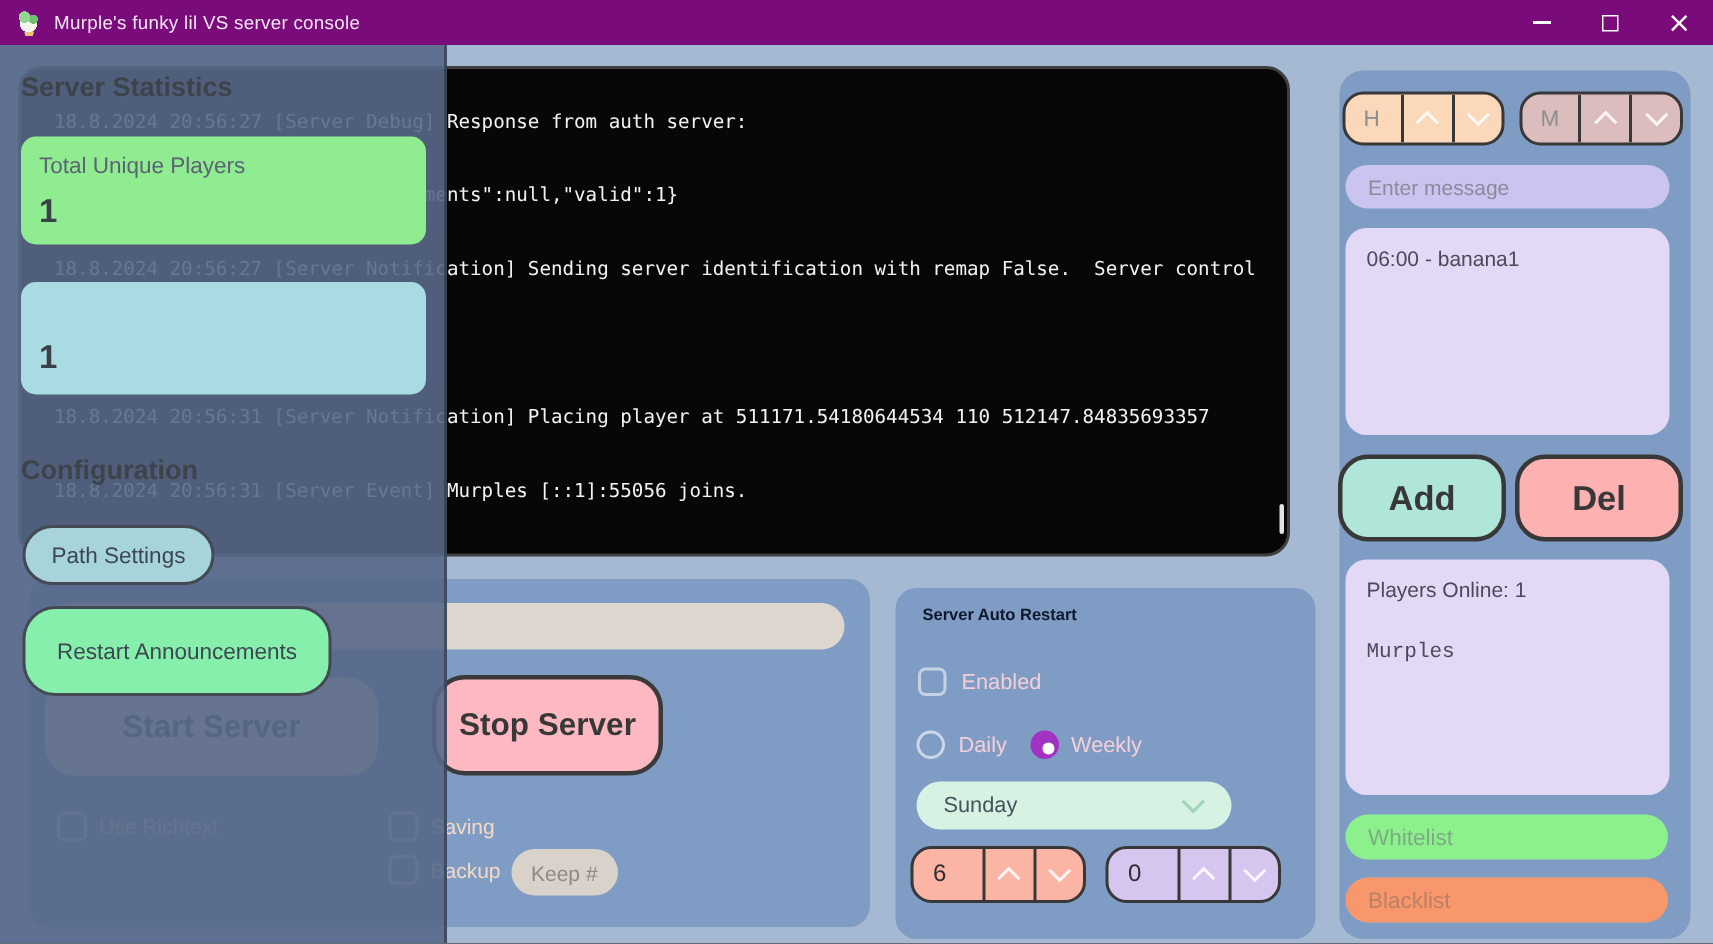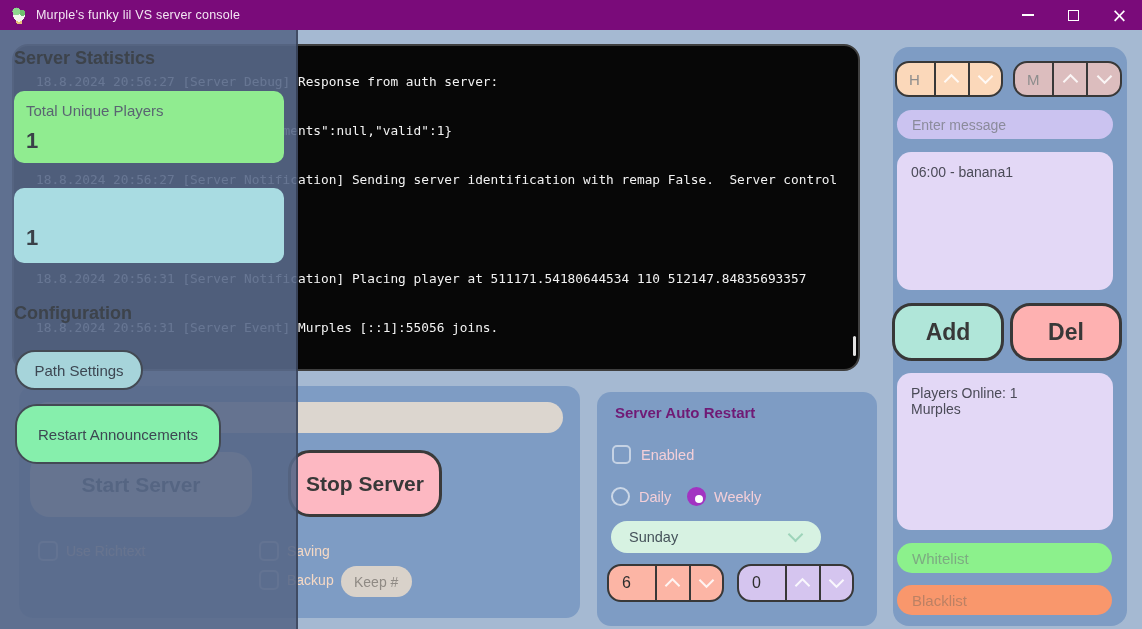--- a/index.html
+++ b/index.html
@@ -41,21 +41,21 @@
   .settings-btn{position:absolute;left:453px;top:461px;width:98px;height:48px;background:#87a2c7;
     border:3px solid #3a3a3a;border-radius:22px;box-sizing:border-box;display:flex;align-items:center;justify-content:center;
     font-size:16.5px;color:#333;}
   .checkbox{position:absolute;width:20px;height:20px;border:2px solid rgba(255,255,255,.55);border-radius:5px;box-sizing:border-box;}
   .cb-label{position:absolute;font-size:14px;color:#f5d9c5;}
   .keep-input{position:absolute;left:341px;top:566px;width:71px;height:31px;background:#d9d2ca;border:none;outline:none;
     border-radius:16px;box-sizing:border-box;padding:12px 13px;font-size:14px;color:#8f8a84;}
   .keep-input::placeholder{color:#8f8a84;opacity:1;}
 
   
-  .ar-title{position:absolute;left:18px;top:12px;font-size:15px;font-weight:700;color:#701a75;}
+  .ar-title{position:absolute;left:18px;top:12px;font-size:11px;font-weight:700;color:#0f172a;}
   .pink-label{font-size:14.5px;color:#f4cfd8;}
   .radio{position:absolute;width:19px;height:19px;border-radius:50%;border:2px solid rgba(255,255,255,.6);box-sizing:border-box;}
   .radio.checked{background:#a233c2;border-color:#a233c2;}
   .radio.checked::after{content:"";position:absolute;left:5.5px;top:5.5px;width:8px;height:8px;border-radius:50%;background:#fff;}
   .select{position:absolute;left:14px;top:129px;width:210px;height:32px;background:#d7f2e2;border-radius:16px;
     display:flex;align-items:center;padding:0 18px;box-sizing:border-box;font-size:14.5px;color:#45525a;}
   .select .chev{position:absolute;right:20px;border-color:#9ed4ba;}
 
   
   .spinner{position:absolute;display:flex;border:2.5px solid #383838;border-radius:14px;box-sizing:border-box;overflow:hidden;}
@@ -200,21 +200,21 @@
 
     <div class="lav-box" style="left:4px;top:105px;width:216px;height:138px;">
       <div>06:00 - banana1</div>
     </div>
 
     <div class="big-btn" style="left:-1px;top:256px;background:#b0e6d9;">Add</div>
     <div class="big-btn" style="left:117px;top:256px;background:#feb1b1;">Del</div>
 
     <div class="lav-box" style="left:4px;top:326px;width:216px;height:157px;">
       <div>Players Online: 1</div>
-      <div style="">Murples</div>
+      <div style="margin-top:26px;font-family:Liberation Mono, monospace;">Murples</div>
     </div>
 
     <div class="list-pill" style="left:4px;top:496px;background:#8cf18c;color:#7dab82;">Whitelist</div>
     <div class="list-pill" style="left:4px;top:538px;background:#f9976c;color:#bc8164;">Blacklist</div>
   </div>
 
   <div class="sidebar">
     <div class="side-heading" style="top:18px;">Server Statistics</div>
 
     <div class="stat-card" style="top:61px;height:72px;background:#90ec90;">

